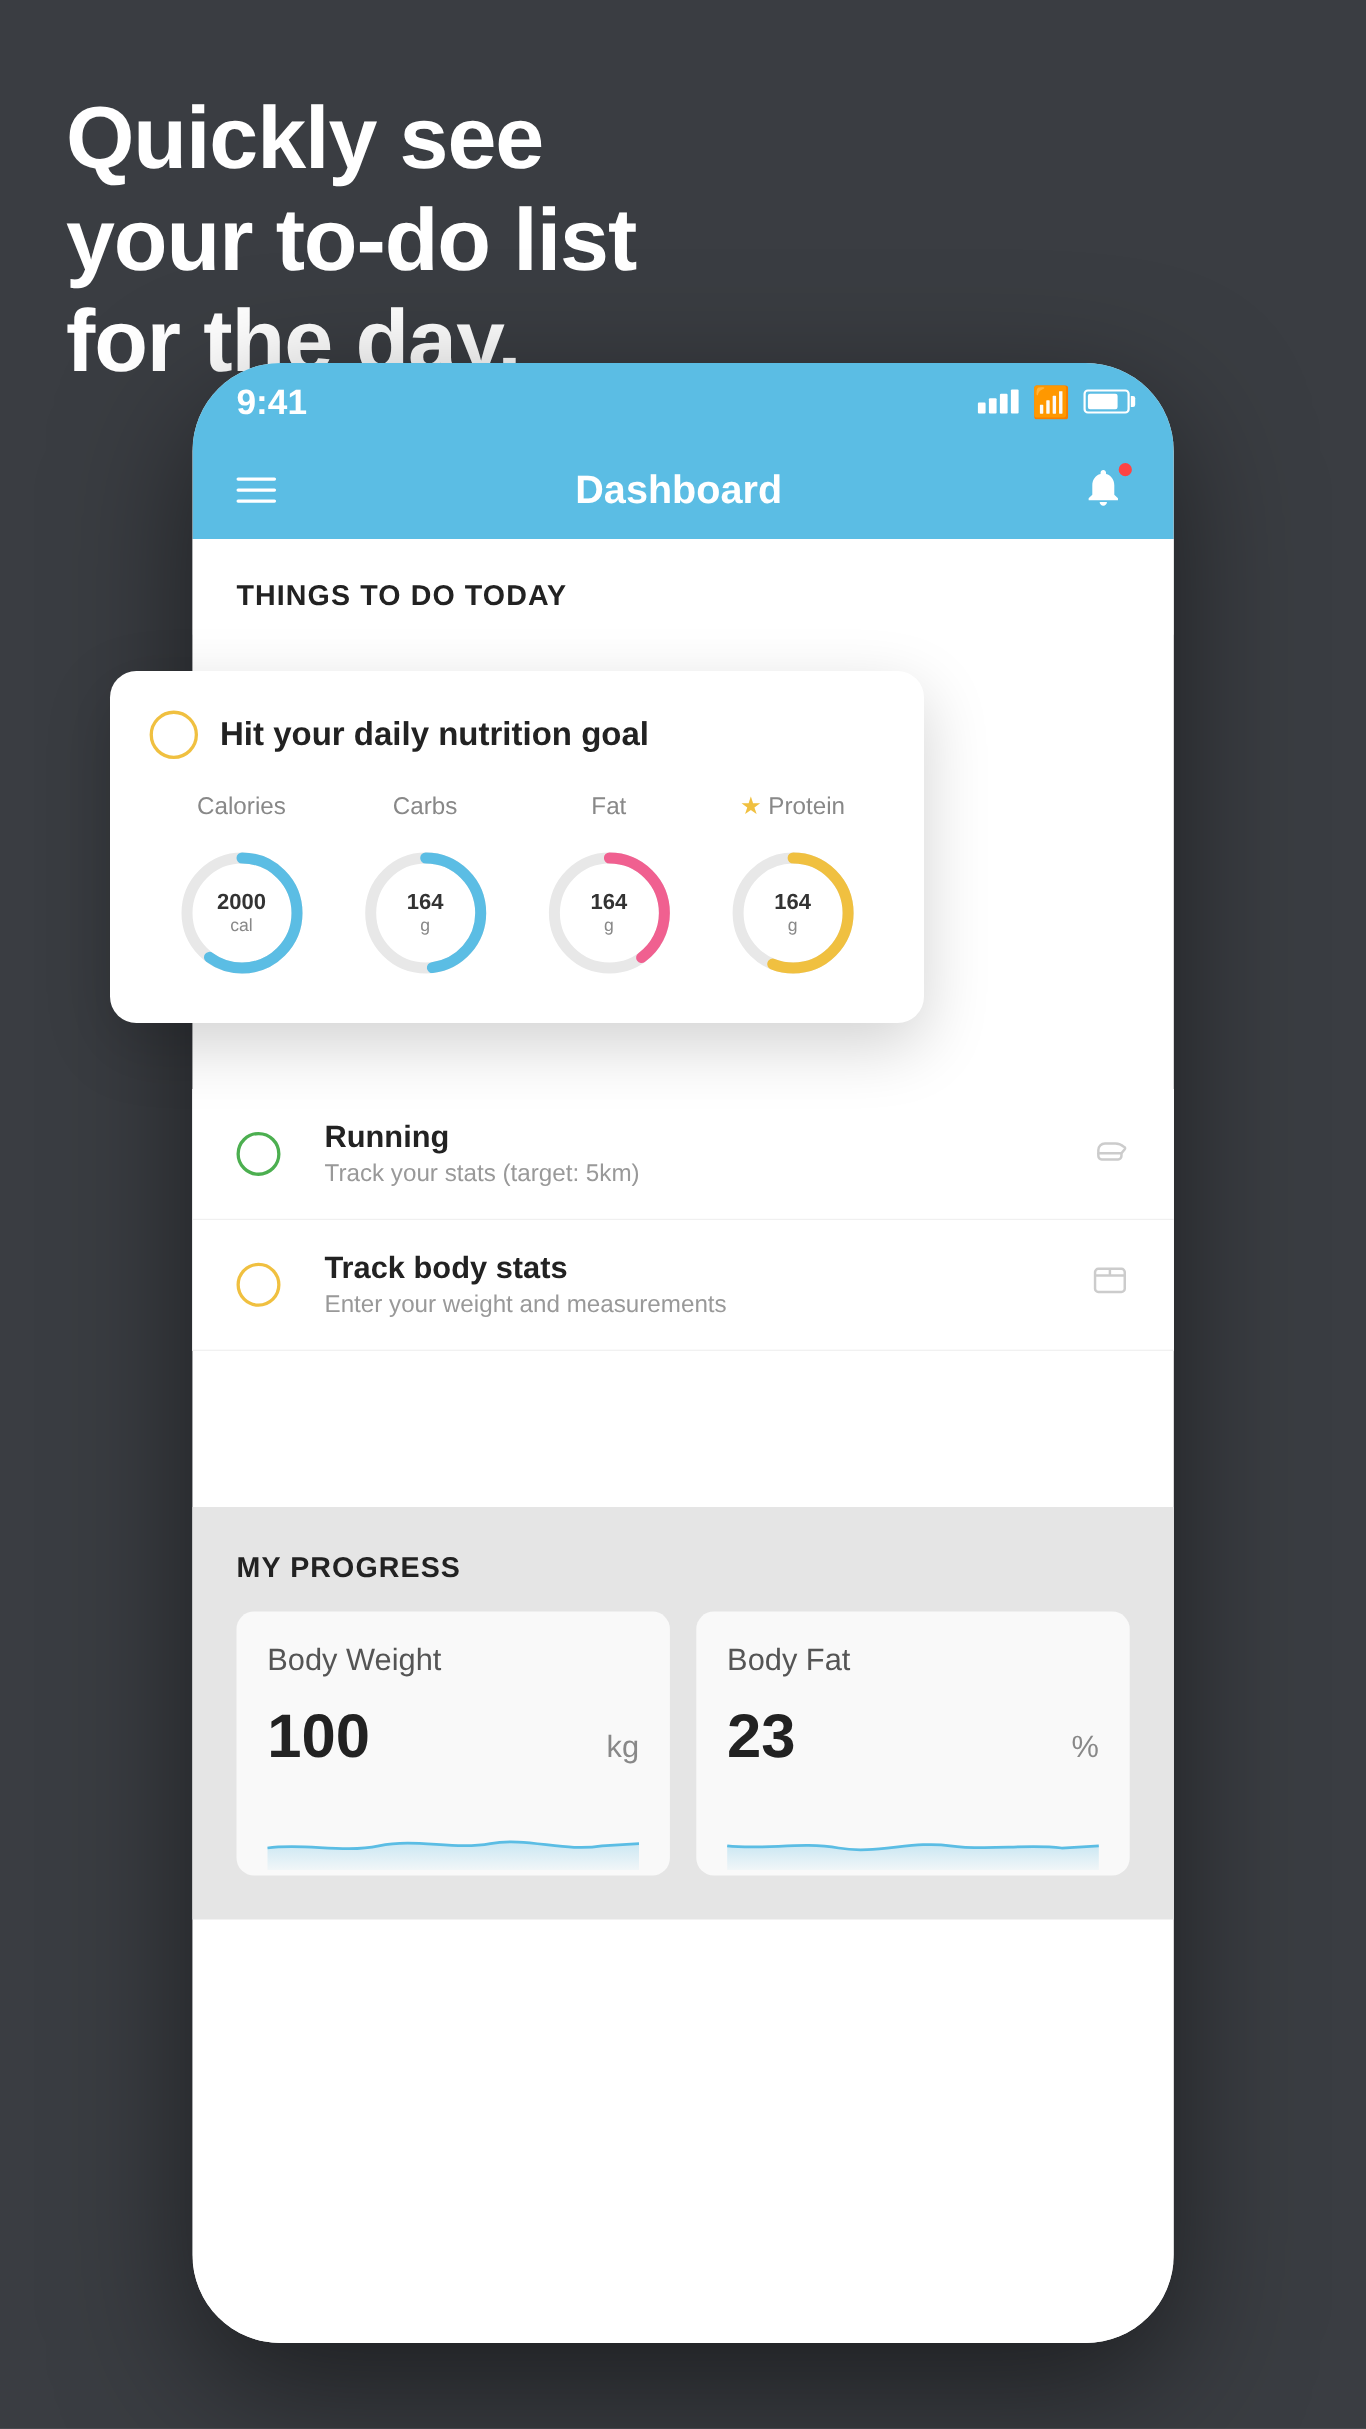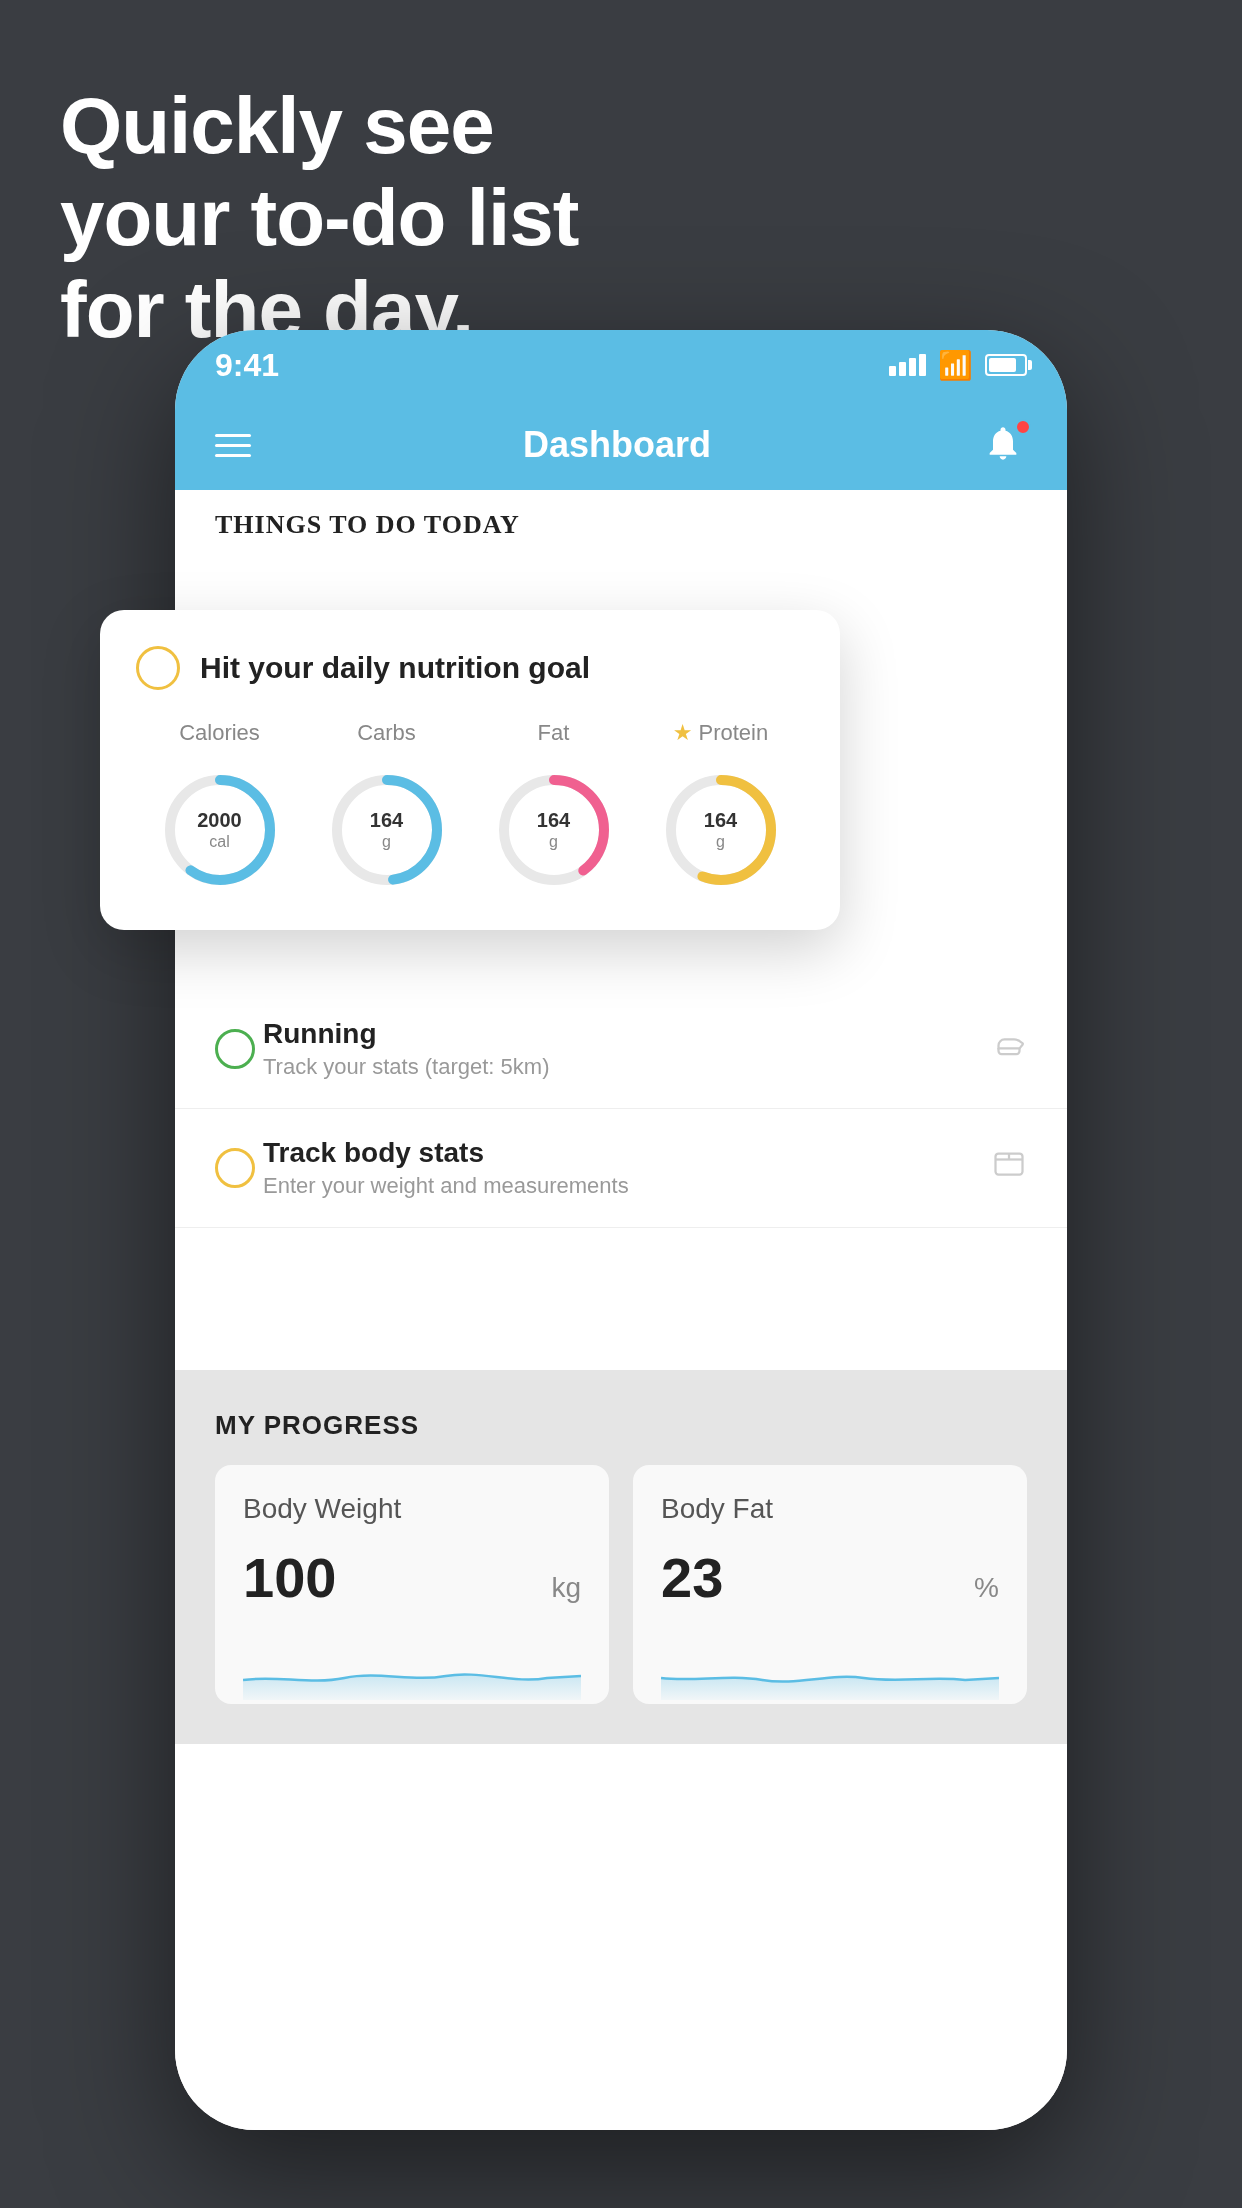--- a/index.html
+++ b/index.html
@@ -130,23 +130,22 @@
     
     .content-area {
       background: white;
       flex: 1;
       height: calc(100% - 160px);
       overflow: hidden;
     }
 
     
     .things-header {
-      padding: 20px 40px 20px;
+      padding: 36px 40px 20px;
       background: white;
-      font-family: Liberation Serif, serif;
     }
 
     .things-title {
       font-size: 26px;
       font-weight: 800;
       letter-spacing: 1px;
       color: #222;
     }
 
     
@@ -237,21 +236,21 @@
       line-height: 1.2;
     }
 
     .circle-text .unit { font-size: 16px; color: #888; font-weight: 400; }
 
     .todo-item {
       display: flex;
       align-items: center;
       padding: 28px 40px;
       border-bottom: 1px solid #eee;
-      gap: 8px;
+      gap: 40px;
       background: white;
     }
 
     .todo-circle-green {
       width: 40px; height: 40px;
       border-radius: 50%;
       border: 3px solid #4caf50;
       flex-shrink: 0;
       background: transparent;
     }

